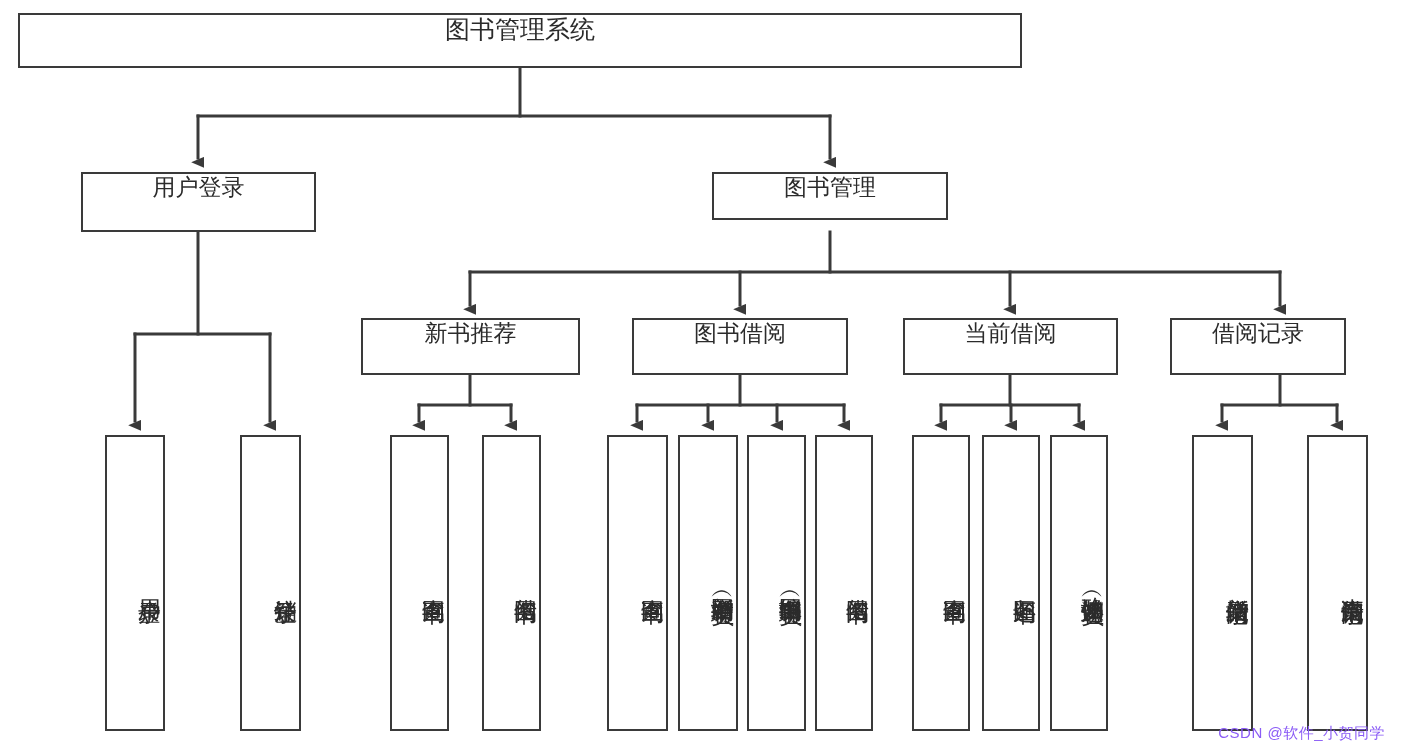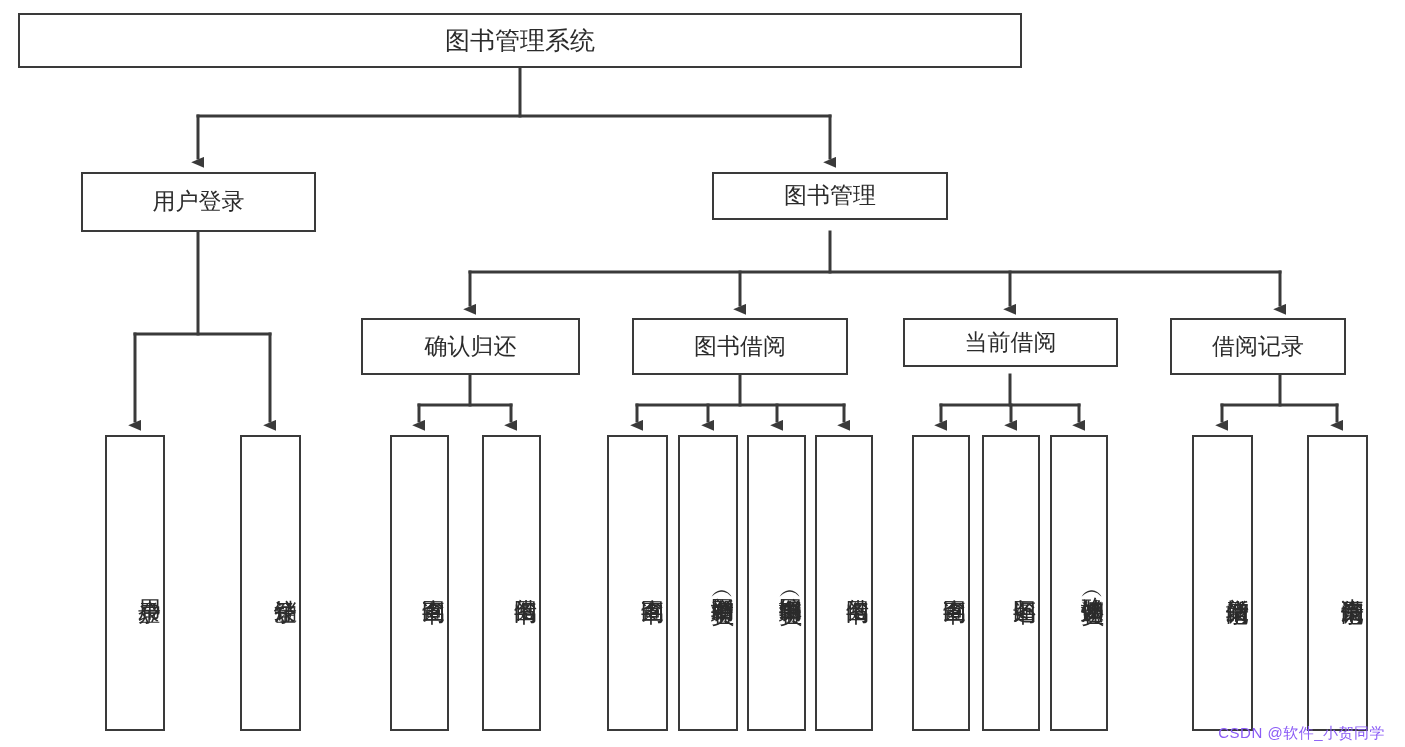--- a/index.html
+++ b/index.html
@@ -20,21 +20,21 @@
     left:0; top:0;
     width:1405px; height:747px;
     pointer-events:none;
   }
   .node{
     position:absolute;
     box-sizing:border-box;
     background:#ffffff;
     border:2px solid #3a3a3a;
     display:flex;
-    align-items:center;
+    align-items:flex-start;
     justify-content:center;
     text-align:center;
     color:#2b2b2b;
     line-height:1.18;
   }
   .node.root{ font-size:25px; }
   .node.lvl2{ font-size:23px; }
   .node.lvl3{ font-size:23px; }
   .node.leaf{
     font-size:23px;
@@ -123,26 +123,26 @@
   </div>
 
   <div class="node lvl2" style="left:81px;top:172px;width:235px;height:60px;">
     <span>用户登录</span>
   </div>
   <div class="node lvl2" style="left:712px;top:172px;width:236px;height:48px;">
     <span>图书管理</span>
   </div>
 
   <div class="node lvl3" style="left:361px;top:318px;width:219px;height:57px;">
-    <span>确认归还</span>
+    <span>新书推荐</span>
   </div>
   <div class="node lvl3" style="left:632px;top:318px;width:216px;height:57px;">
     <span>图书借阅</span>
   </div>
-  <div class="node lvl3" style="left:903px;top:318px;width:215px;height:49px;">
+  <div class="node lvl3" style="left:903px;top:318px;width:215px;height:57px;">
     <span>当前借阅</span>
   </div>
   <div class="node lvl3" style="left:1170px;top:318px;width:176px;height:57px;">
     <span>借阅记录</span>
   </div>
 
   <div class="node leaf" style="left:105px;top:435px;width:60px;height:296px;">
     <span>用户登录</span>
   </div>
   <div class="node leaf" style="left:240px;top:435px;width:61px;height:296px;">

